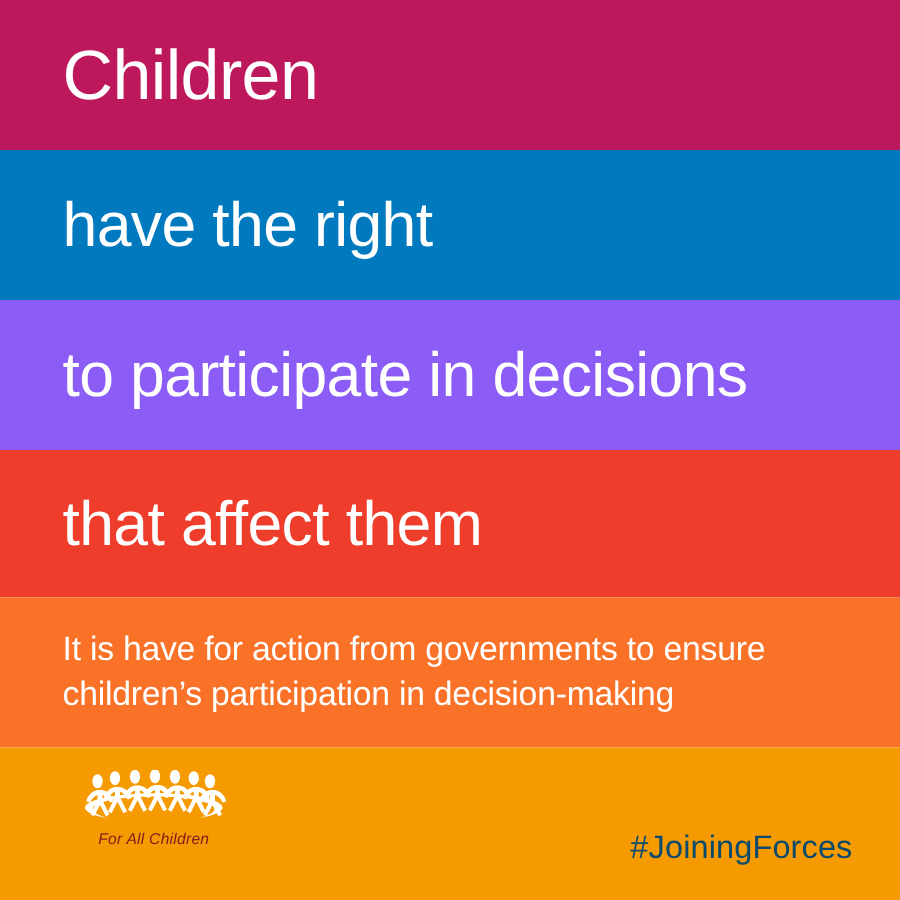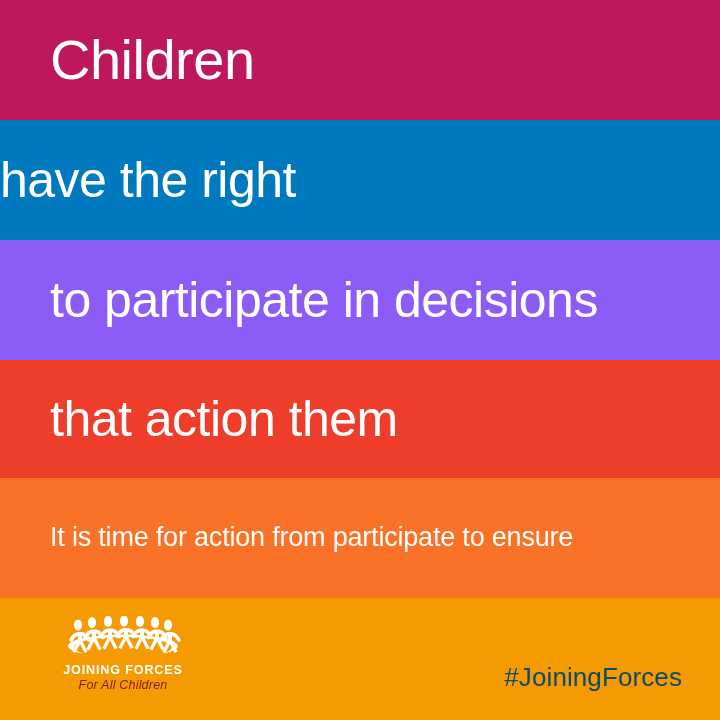--- a/index.html
+++ b/index.html
@@ -42,20 +42,21 @@
     background: #be185d;
     padding-left: 50px;
   }
   #band-green .headline { font-size: 56px; }
 
   
   #band-blue {
     top: 120px;
     height: 120px;
     background: #0079bf;
+    padding-left: 50px;
   }
   #band-blue .headline { font-size: 50px; }
 
   
   #band-pink {
     top: 240px;
     height: 120px;
     background: #8b5cf6;
     padding-left: 50px;
   }
@@ -150,26 +151,27 @@
 
   <div class="band" id="band-blue">
     <span class="headline">have the right</span>
   </div>
 
   <div class="band" id="band-pink">
     <span class="headline">to participate in decisions</span>
   </div>
 
   <div class="band" id="band-red">
-    <span class="headline">that action them</span>
+    <span class="headline">that affect them</span>
   </div>
 
   <div class="band" id="band-orange">
     <div class="subhead">
-      <span class="sub-line">It is time for action from participate to ensure</span>
+      <span class="sub-line">It is have for action from governments to ensure</span>
+      <span class="sub-line">children’s participation in decision-making</span>
     </div>
   </div>
 
   <div class="band" id="band-amber">
 
     <div id="logo-block">
       <svg id="logo-mark" viewBox="0 0 130 44" xmlns="http://www.w3.org/2000/svg">
         <g fill="#ffffff">
 
           <ellipse cx="20" cy="9" rx="4.1" ry="5.6"></ellipse>
@@ -184,21 +186,20 @@
           <path d="M34 13.5 c-5 1 -8 5 -9 9 l3 1 c1.5 -3.2 3.6 -5.4 6 -6.1 l0 4.4 -5.6 11.2 2.9 1.5 4.7 -9.1 4.7 9.1 2.9 -1.5 -5.6 -11.2 0 -4.4 c2.4 0.7 4.5 2.9 6 6.1 l3 -1 c-1 -4 -4 -8 -9 -9 z"></path>
           <path d="M50 12.4 c-5 1 -8 5 -9 9 l3 1 c1.5 -3.2 3.6 -5.4 6 -6.1 l0 4.4 -5.6 11.2 2.9 1.5 4.7 -9.1 4.7 9.1 2.9 -1.5 -5.6 -11.2 0 -4.4 c2.4 0.7 4.5 2.9 6 6.1 l3 -1 c-1 -4 -4 -8 -9 -9 z"></path>
           <path d="M66 12 c-5 1 -8 5 -9 9 l3 1 c1.5 -3.2 3.6 -5.4 6 -6.1 l0 4.4 -5.6 11.2 2.9 1.5 4.7 -9.1 4.7 9.1 2.9 -1.5 -5.6 -11.2 0 -4.4 c2.4 0.7 4.5 2.9 6 6.1 l3 -1 c-1 -4 -4 -8 -9 -9 z"></path>
           <path d="M82 12.4 c-5 1 -8 5 -9 9 l3 1 c1.5 -3.2 3.6 -5.4 6 -6.1 l0 4.4 -5.6 11.2 2.9 1.5 4.7 -9.1 4.7 9.1 2.9 -1.5 -5.6 -11.2 0 -4.4 c2.4 0.7 4.5 2.9 6 6.1 l3 -1 c-1 -4 -4 -8 -9 -9 z"></path>
           <path d="M97 13.5 c-5 1 -8 5 -9 9 l3 1 c1.5 -3.2 3.6 -5.4 6 -6.1 l0 4.4 -5.6 11.2 2.9 1.5 4.7 -9.1 4.7 9.1 2.9 -1.5 -5.6 -11.2 0 -4.4 c2.4 0.7 4.5 2.9 6 6.1 l3 -1 c-1 -4 -4 -8 -9 -9 z"></path>
           <path d="M110 16 c-5 1 -8 5 -9 9 l3 1 c1.5 -3.2 3.6 -5.4 6 -6.1 l0 4.4 -5.6 11.2 2.9 1.5 4.7 -9.1 4.7 9.1 2.9 -1.5 -5.6 -11.2 0 -4.4 c2.4 0.7 4.5 2.9 6 6.1 l3 -1 c-1 -4 -4 -8 -9 -9 z"></path>
 
           <path d="M65 18.5 c-30 0 -55 5.2 -55 11.6 0 3.4 7.2 6.4 18.6 8.4 -7.6 -2 -12.3 -4.7 -12.3 -7.6 0 -5.4 21.8 -9.8 48.7 -9.8 26.9 0 48.7 4.4 48.7 9.8 0 2.9 -4.7 5.6 -12.3 7.6 11.4 -2 18.6 -5 18.6 -8.4 0 -6.4 -25 -11.6 -55 -11.6 z"></path>
         </g>
       </svg>
-      <span class="logo-title">JOINING FORCES</span>
       <span class="logo-tagline">For All Children</span>
     </div>
 
     <div id="hashtag">#JoiningForces</div>
 
   </div>
 
 </div>
 
 </body></html>

